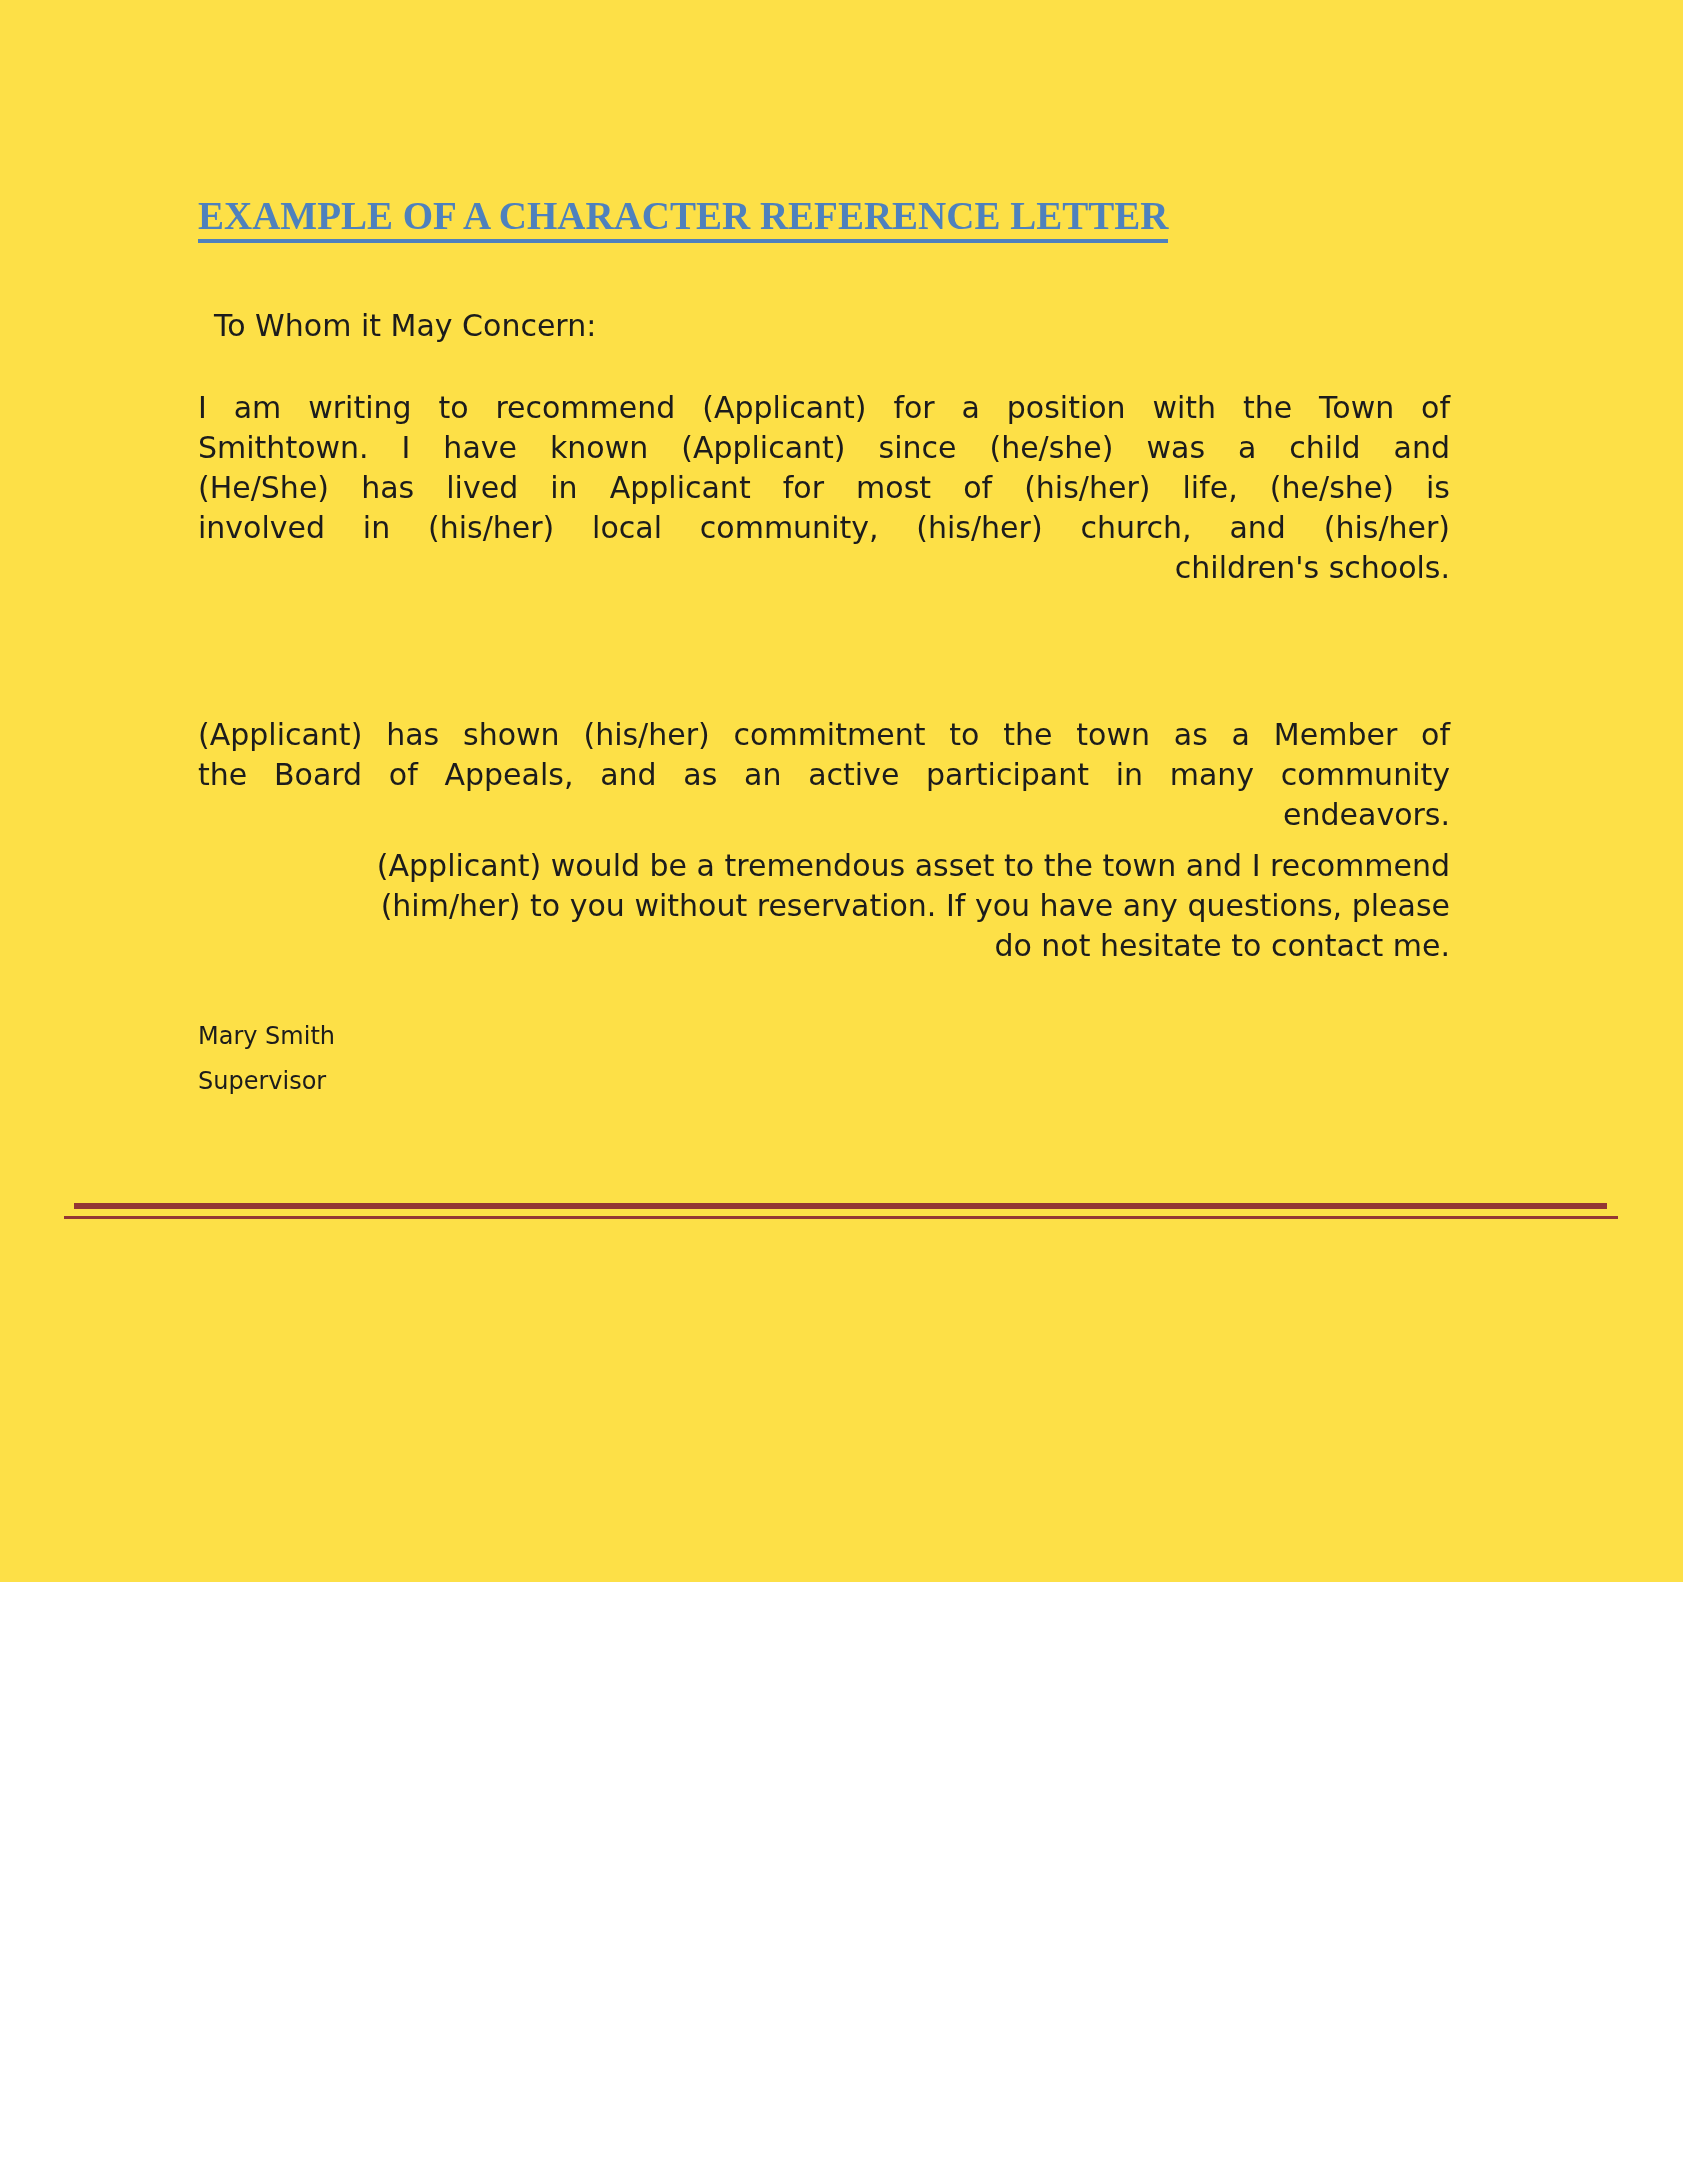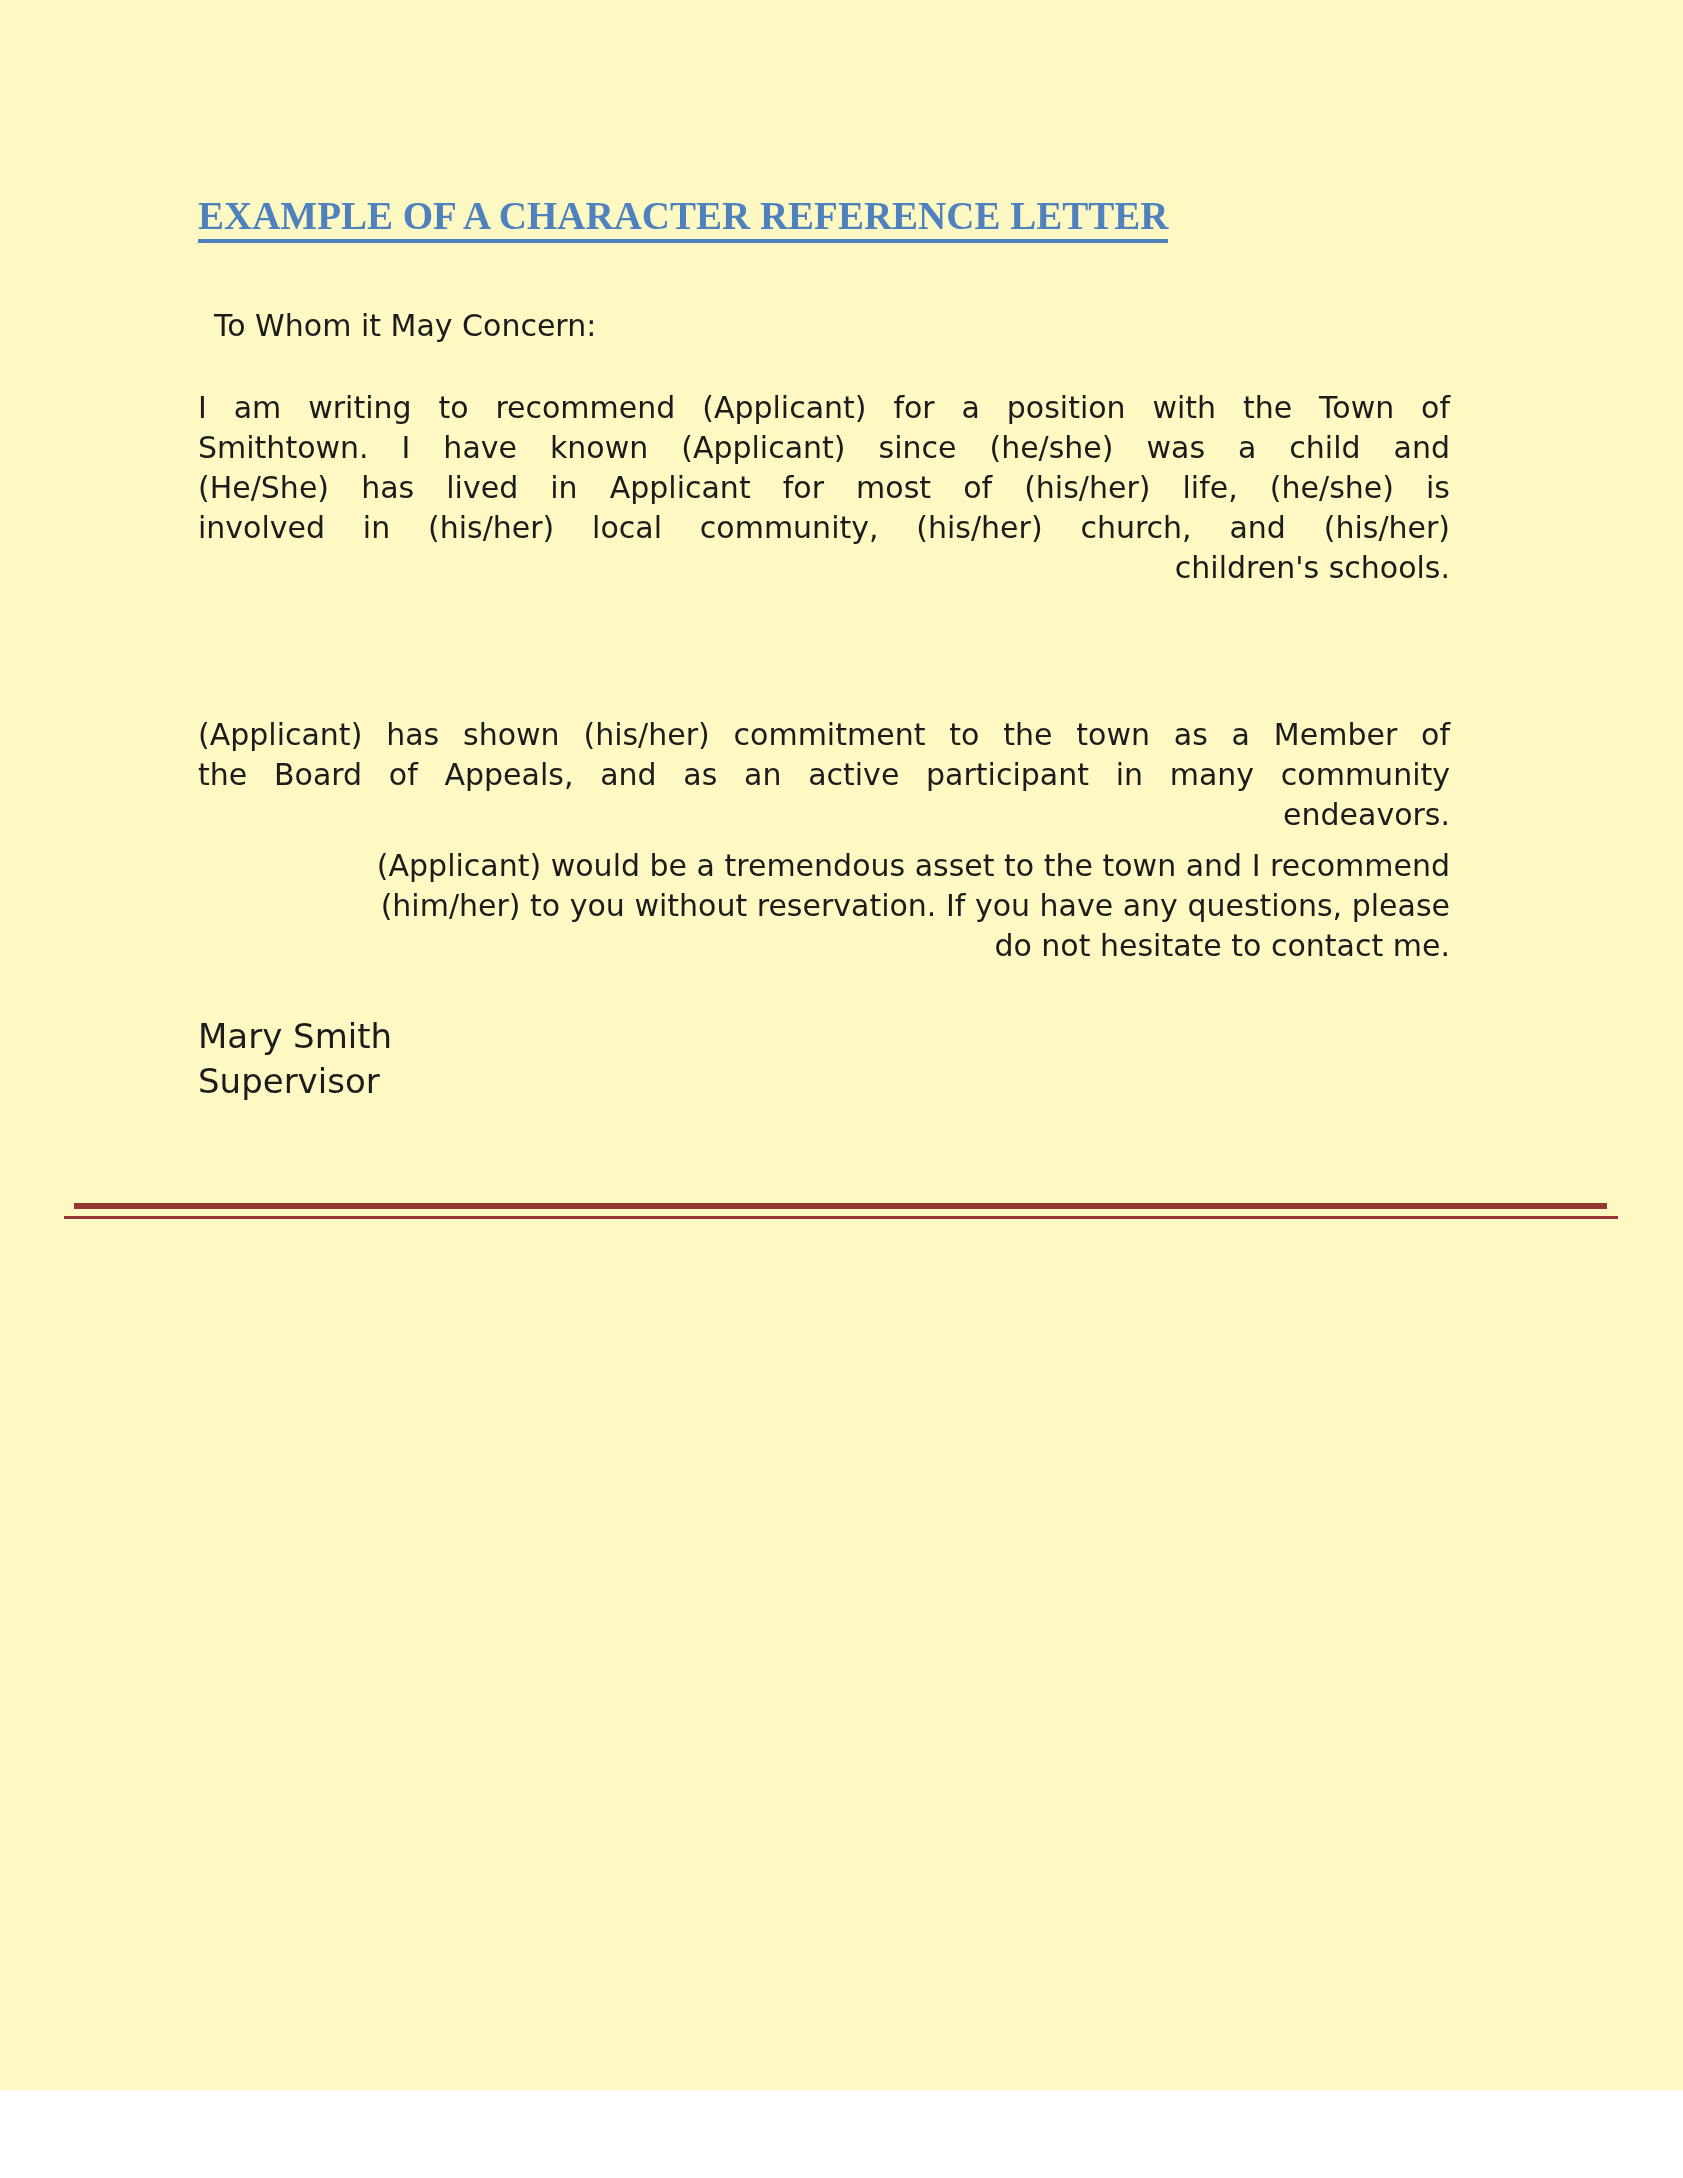--- a/index.html
+++ b/index.html
@@ -3,22 +3,22 @@
 <meta charset="utf-8">
 <style>
   html, body {
     margin: 0;
     padding: 0;
     background: #ffffff;
   }
   .page {
     position: relative;
     width: 1683px;
-    height: 2090px;
-    background: #fef9c3;
+    height: 1582px;
+    background: #fde047;
     overflow: hidden;
     font-family: "DejaVu Sans", sans-serif;
   }
   .title {
     position: absolute;
     left: 198px;
     top: 194px;
     margin: 0;
     font-family: "Liberation Serif", serif;
     font-weight: bold;
@@ -57,21 +57,21 @@
     text-align: right;
   }
   .para .line.j {
     text-align: justify;
     text-align-last: justify;
   }
   .signature {
     position: absolute;
     left: 198px;
     top: 1014px;
-    font-size: 34px;
+    font-size: 24px;
     line-height: 45px;
     color: #1C1C1C;
   }
   .rule {
     position: absolute;
     background: #943634;
   }
   .rule-top {
     left: 74px;
     top: 1203px;

